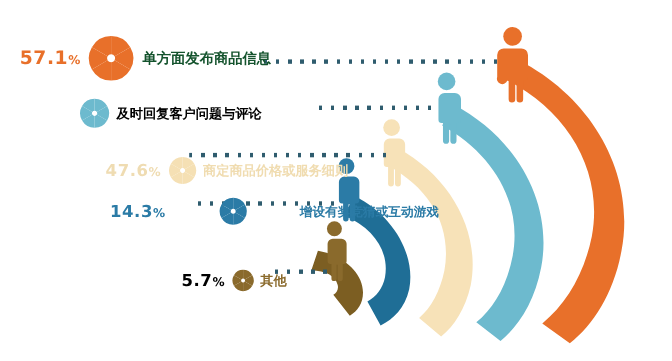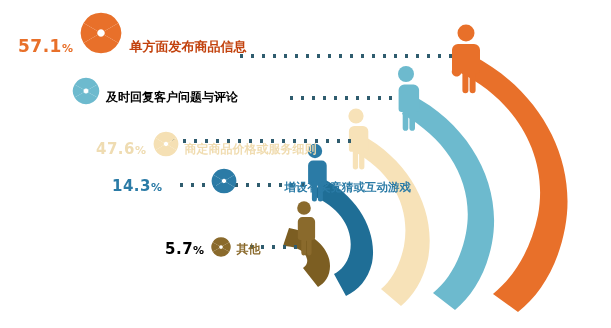--- a/index.html
+++ b/index.html
@@ -9,23 +9,24 @@
     font-family:"Liberation Sans","DejaVu Sans",sans-serif;
     overflow:hidden;
     position:relative;
   }
   #infographic{
     position:absolute;left:0;top:0;width:611px;height:328px;
   }
   .row{
     position:absolute;
     display:flex;
-    align-items:flex-end;
+    align-items:center;
     white-space:nowrap;
     height:30px;
+    margin-top:12px;
   }
   .pct{
     font-size:17px;
     font-weight:bold;
     letter-spacing:.5px;
     font-family:"DejaVu Sans",sans-serif;
   }
   .pct .sym{font-size:11px;}
   .aperture{
     display:inline-block;
@@ -151,21 +152,21 @@
         <g fill="#E8702A">
           <path d="M50 6 A44 44 0 0 1 88 28 L57 46 A8 8 0 0 0 50 42 Z"></path>
           <path d="M88 28 A44 44 0 0 1 88 72 L57 54 A8 8 0 0 0 57 46 Z"></path>
           <path d="M88 72 A44 44 0 0 1 50 94 L50 58 A8 8 0 0 0 57 54 Z"></path>
           <path d="M50 94 A44 44 0 0 1 12 72 L43 54 A8 8 0 0 0 50 58 Z"></path>
           <path d="M12 72 A44 44 0 0 1 12 28 L43 46 A8 8 0 0 0 43 54 Z"></path>
           <path d="M12 28 A44 44 0 0 1 50 6 L50 42 A8 8 0 0 0 43 46 Z"></path>
         </g>
       </svg>
     </span>
-    <span class="label" style="color:#c2410c;">单方面发布商品信息</span>
+    <span class="label" style="color:#14532d;">单方面发布商品信息</span>
   </div>
 
   <div class="row" style="left:66px;top:76px;">
     <span class="aperture">
       <svg width="30" height="30" viewBox="0 0 100 100">
         <g fill="#6DBACE">
           <path d="M50 6 A44 44 0 0 1 88 28 L57 46 A8 8 0 0 0 50 42 Z"></path>
           <path d="M88 28 A44 44 0 0 1 88 72 L57 54 A8 8 0 0 0 57 46 Z"></path>
           <path d="M88 72 A44 44 0 0 1 50 94 L50 58 A8 8 0 0 0 57 54 Z"></path>
           <path d="M50 94 A44 44 0 0 1 12 72 L43 54 A8 8 0 0 0 50 58 Z"></path>
@@ -189,21 +190,21 @@
           <path d="M88 72 A44 44 0 0 1 50 94 L50 58 A8 8 0 0 0 57 54 Z"></path>
           <path d="M50 94 A44 44 0 0 1 12 72 L43 54 A8 8 0 0 0 50 58 Z"></path>
           <path d="M12 72 A44 44 0 0 1 12 28 L43 46 A8 8 0 0 0 43 54 Z"></path>
           <path d="M12 28 A44 44 0 0 1 50 6 L50 42 A8 8 0 0 0 43 46 Z"></path>
         </g>
       </svg>
     </span>
     <span class="label" style="color:#F0DCB0;font-size:12px;">商定商品价格或服务细则</span>
   </div>
 
-  <div class="row" style="left:112px;top:165px;gap:42px;">
+  <div class="row" style="left:100px;top:165px;gap:42px;">
     <span class="pct" style="color:#2B7BA6;font-size:15px;">
       <span>14.3</span><span class="sym">%</span>
     </span>
     <span class="aperture">
       <svg width="28" height="28" viewBox="0 0 100 100">
         <g fill="#2B7BA6">
           <path d="M50 6 A44 44 0 0 1 88 28 L57 46 A8 8 0 0 0 50 42 Z"></path>
           <path d="M88 28 A44 44 0 0 1 88 72 L57 54 A8 8 0 0 0 57 46 Z"></path>
           <path d="M88 72 A44 44 0 0 1 50 94 L50 58 A8 8 0 0 0 57 54 Z"></path>
           <path d="M50 94 A44 44 0 0 1 12 72 L43 54 A8 8 0 0 0 50 58 Z"></path>

